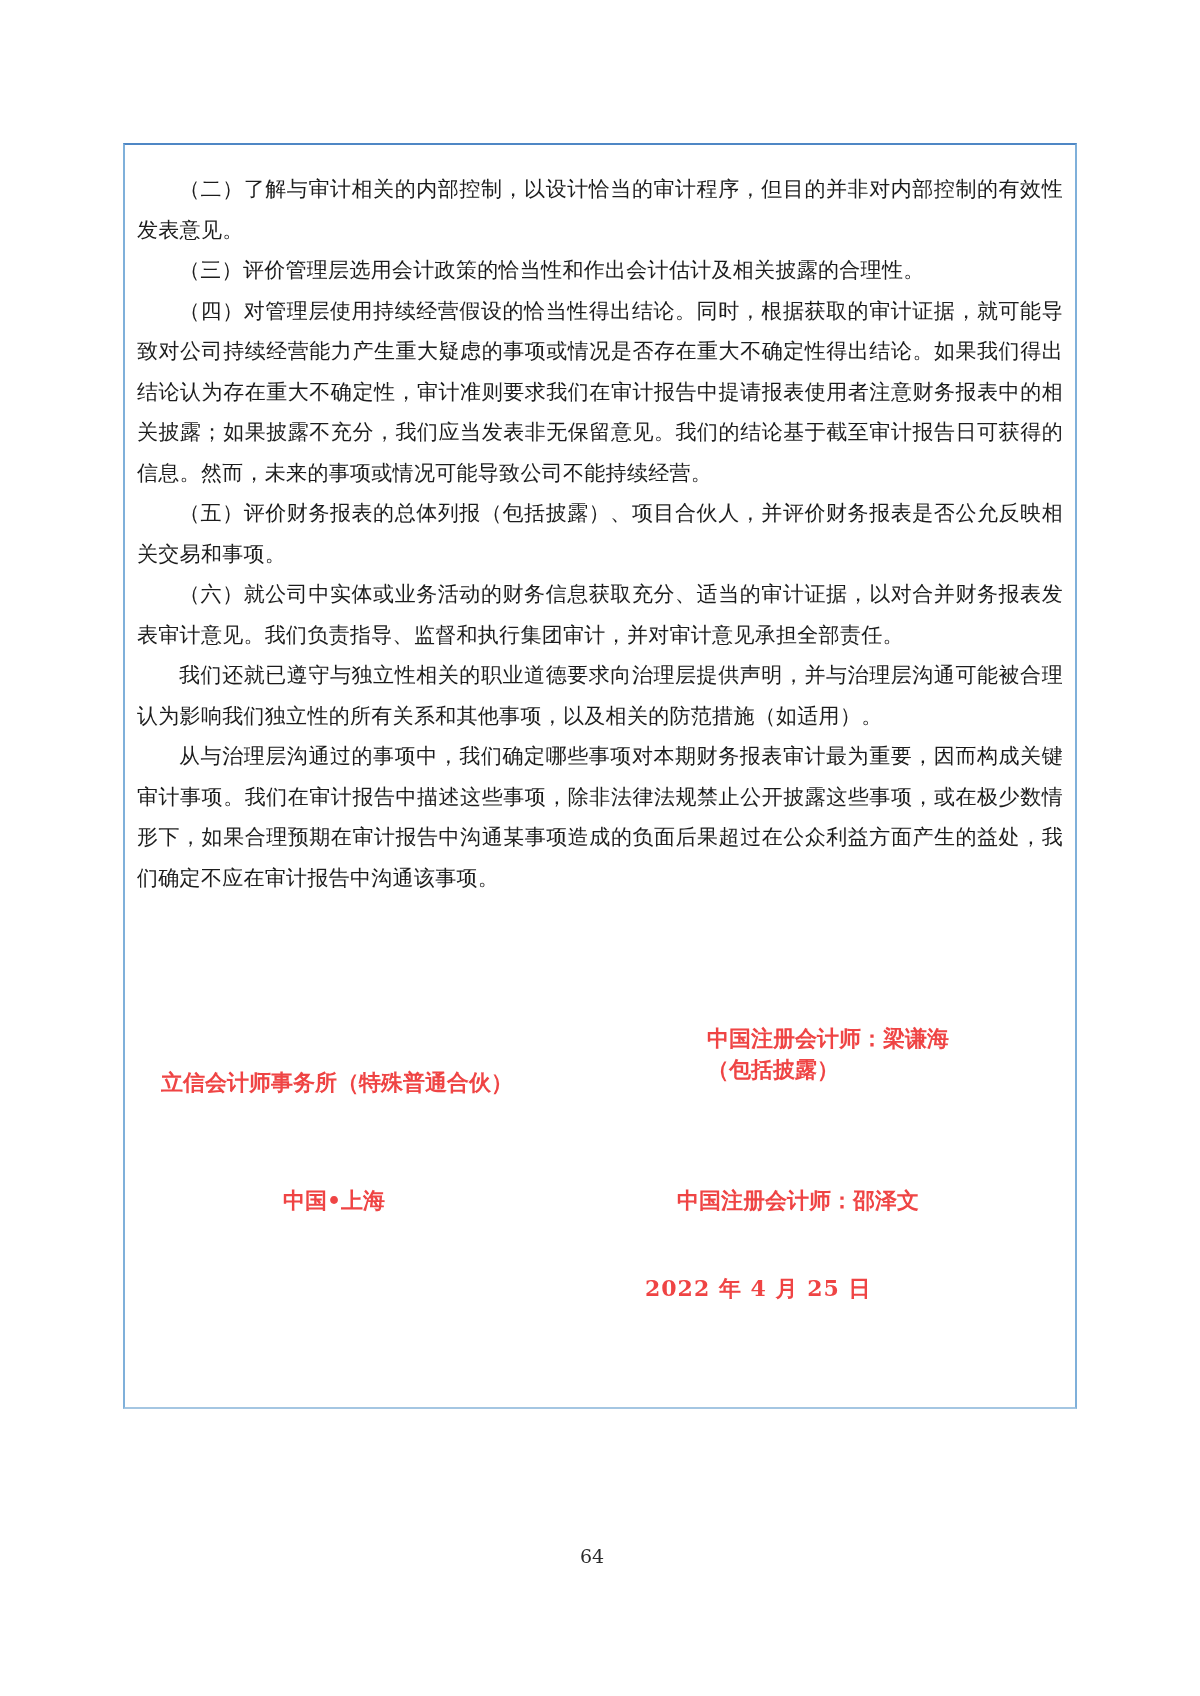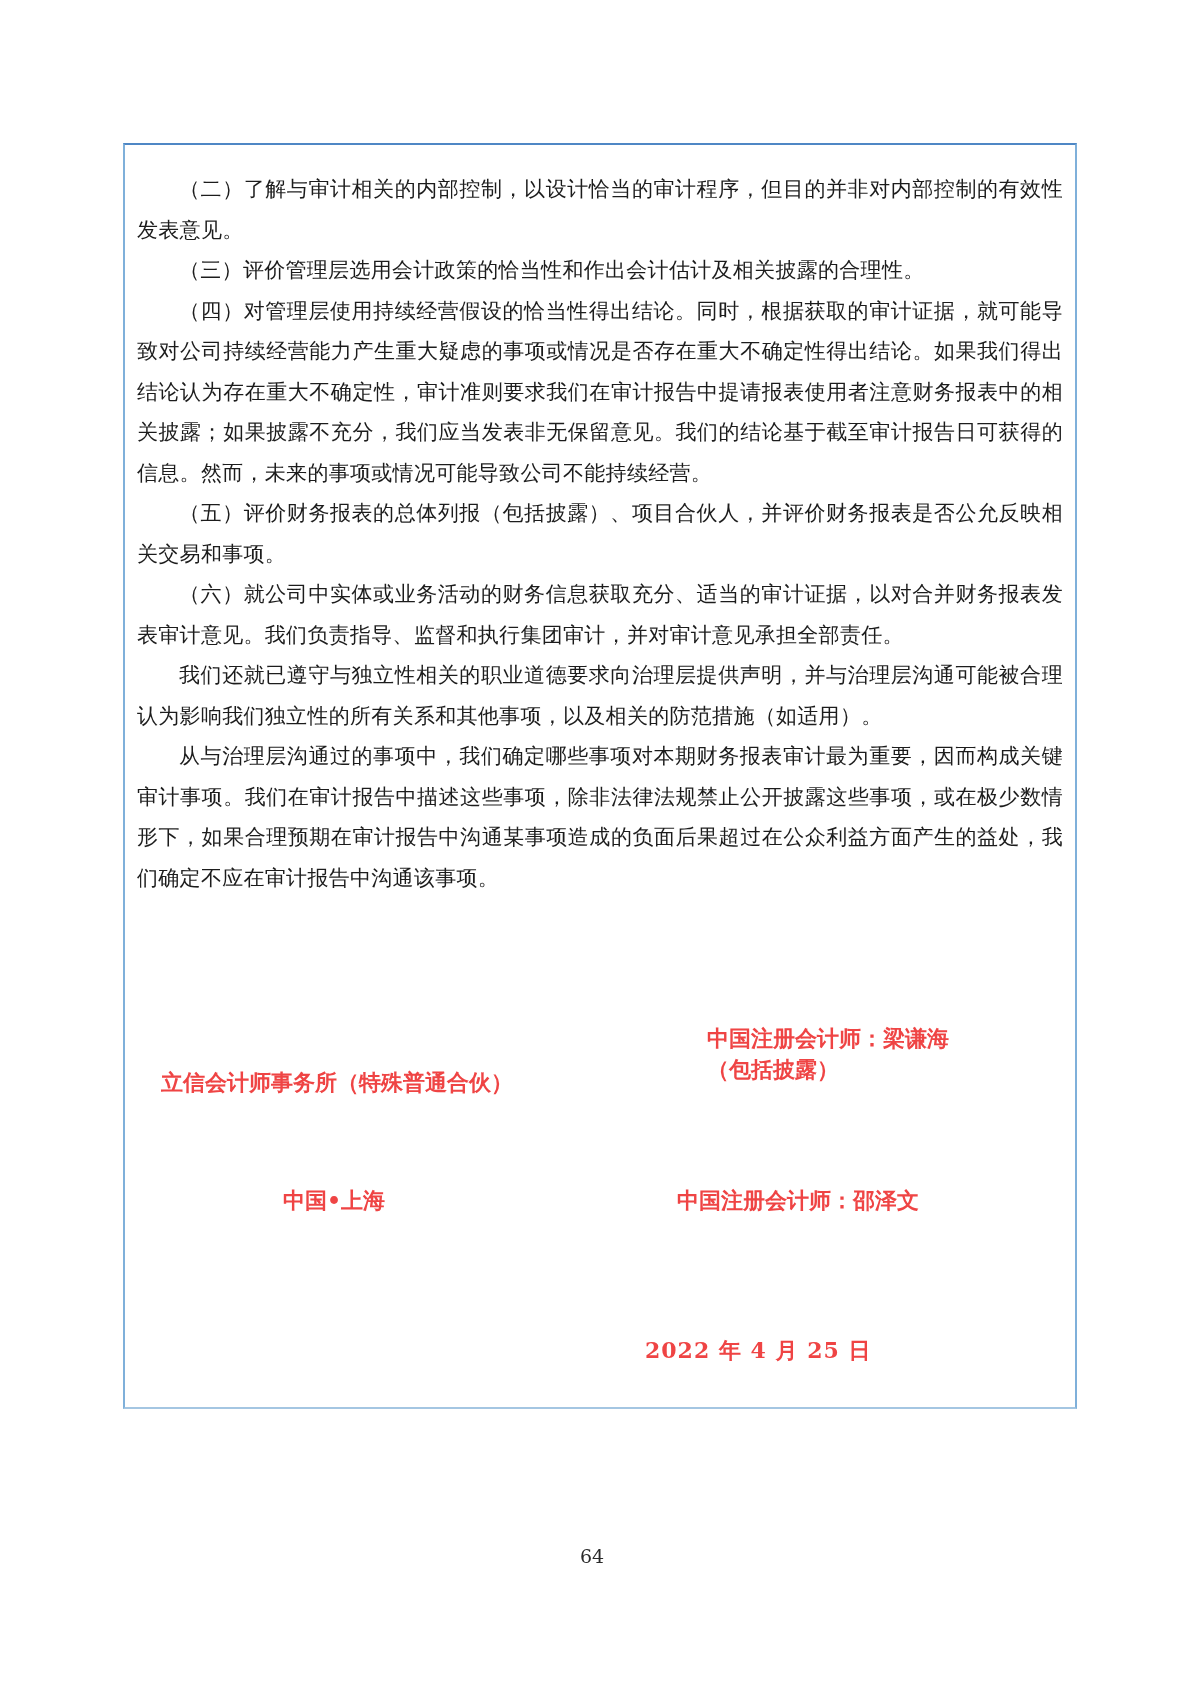--- a/index.html
+++ b/index.html
@@ -48,21 +48,21 @@
     font-weight: bold;
     font-size: 22px;
     line-height: 31px;
     white-space: nowrap;
     color: #ef4444;
   }
   .sig-firm      { left: 36px;  top: 922px; }
   .sig-cpa1      { left: 552px; top: 878px; margin-left: 30px; }
   .sig-location  { left: 158px; top: 1040px; }
   .sig-cpa2      { left: 552px; top: 1040px; }
-  .sig-date      { left: 520px; top: 1190px; letter-spacing: 1px; text-align: right; }
+  .sig-date      { left: 520px; top: 1128px; letter-spacing: 1px; text-align: right; }
   .page-number {
     position: absolute;
     left: 0;
     right: 16px;
     top: 1545px;
     text-align: center;
     font-size: 19px;
     color: #2a2a2a;
   }
 </style>

